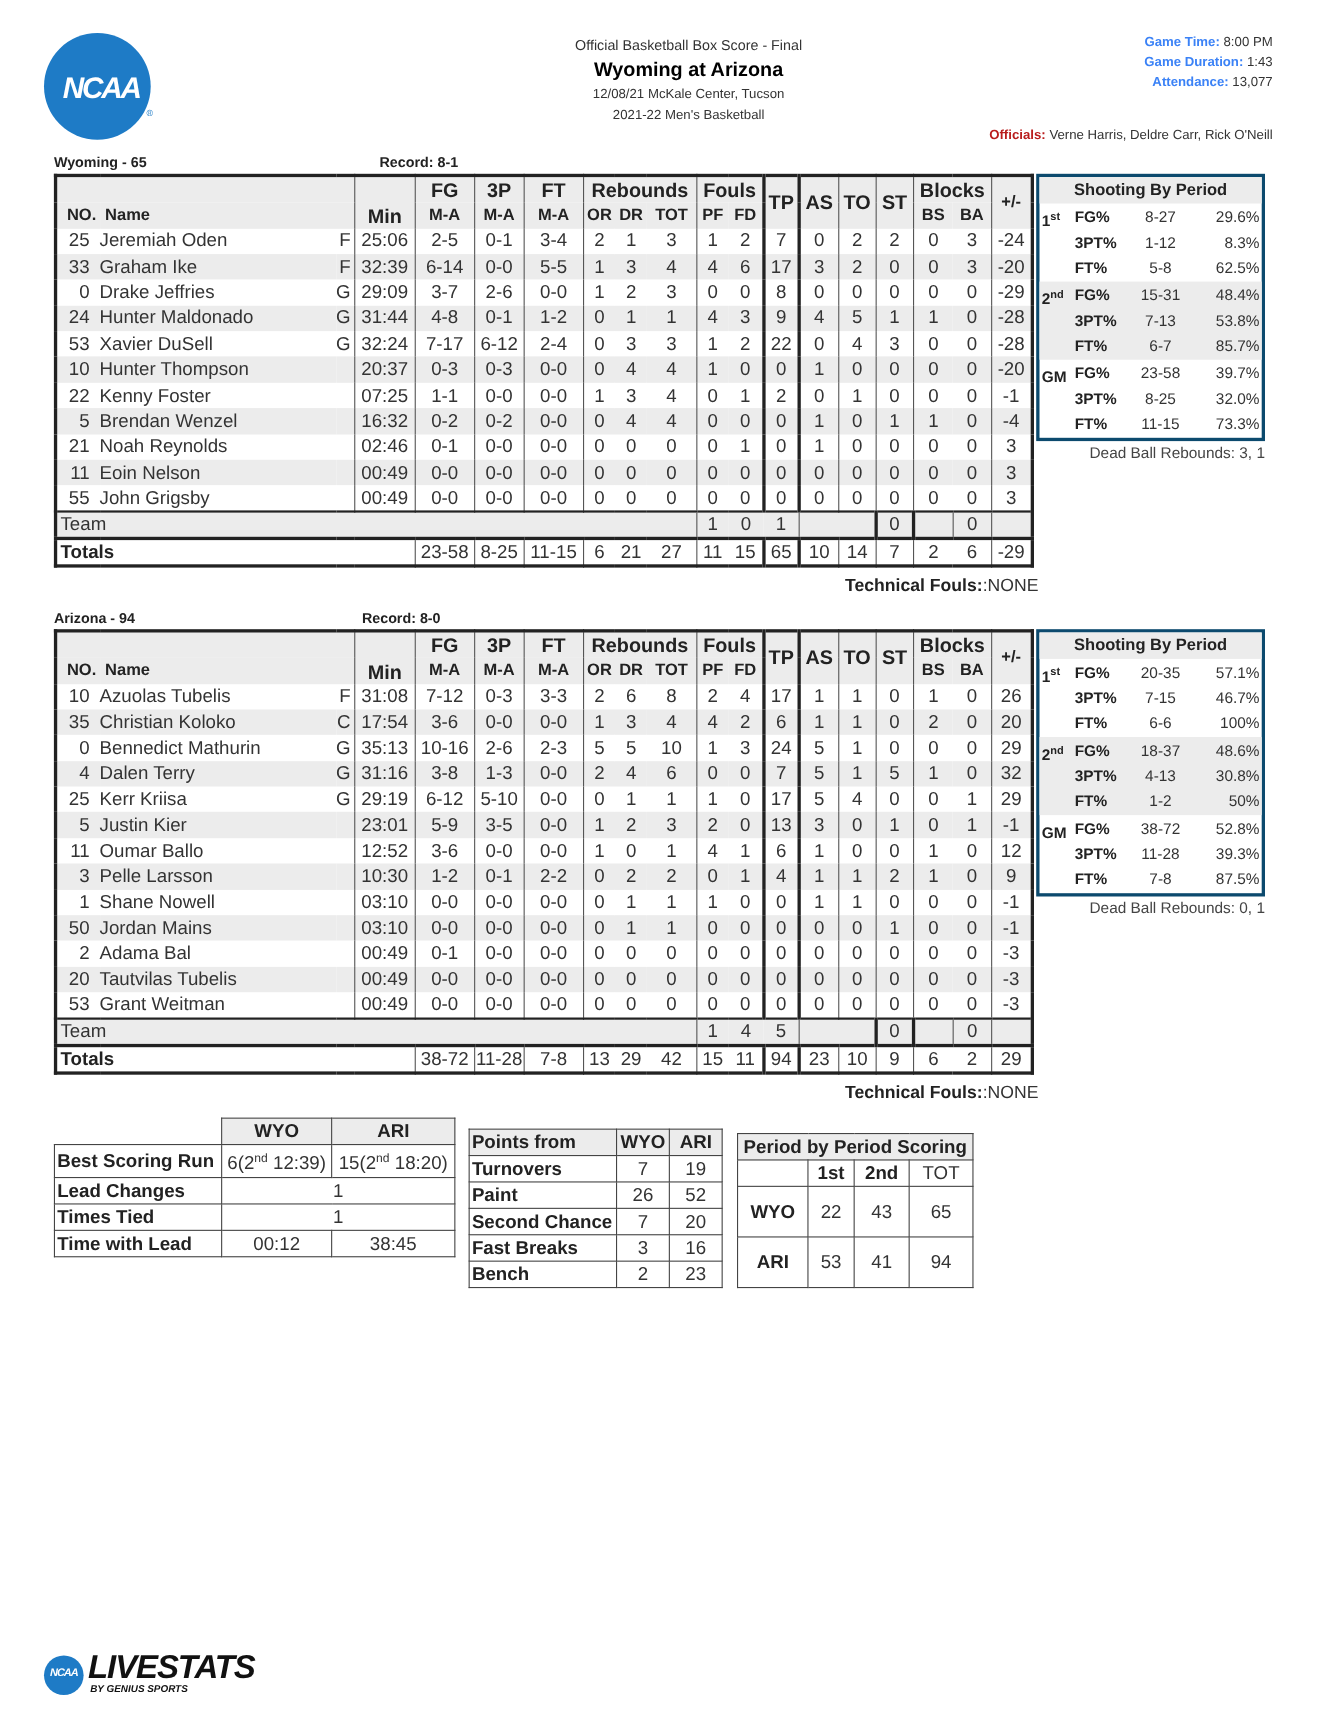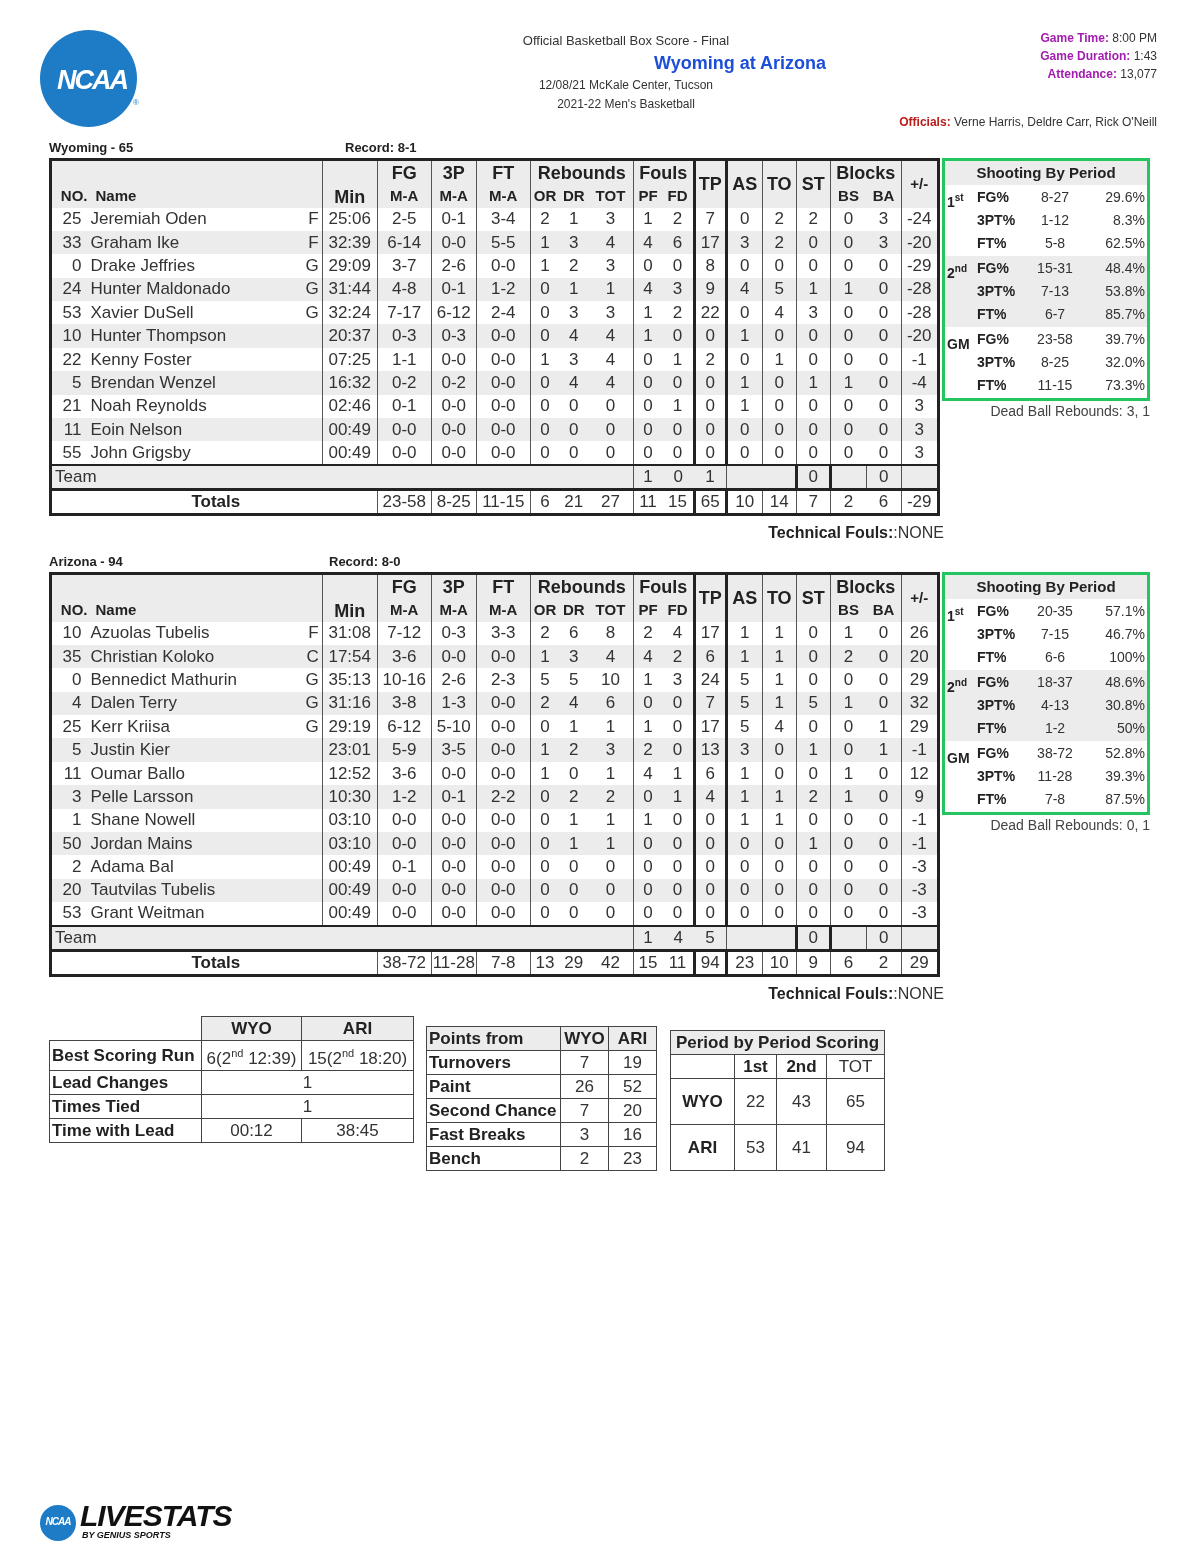--- a/index.html
+++ b/index.html
@@ -5,53 +5,53 @@
   * { box-sizing: border-box; margin: 0; padding: 0; }
   html, body { width: 1200px; height: 1554px; background: #ffffff; }
   body { position: relative; font-family: "Liberation Sans", "DejaVu Sans", sans-serif; color: #1a1a1a; overflow: hidden; }
 
   .logo-ncaa { position: absolute; left: 40px; top: 30px; width: 97px; height: 97px; border-radius: 50%; background: #1e7bc6; }
   .logo-ncaa .txt { position: absolute; left: 6px; top: 35px; width: 92px; text-align: center; color: #fff; font-weight: bold; font-style: italic; font-size: 27px; letter-spacing: -2px; font-family: "Liberation Sans", sans-serif; }
   .logo-ncaa .reg { position: absolute; right: -2px; bottom: 20px; font-size: 8px; color: #1e7bc6; }
 
   .header-center { position: absolute; left: 426px; top: 32px; width: 400px; text-align: center; }
   .header-center .sub { font-size: 13px; color: #333; line-height: 18px; }
-  .header-center .title { font-size: 18px; font-weight: bold; line-height: 26px; color: #1d4ed8; text-align: right; }
+  .header-center .title { font-size: 18px; font-weight: bold; line-height: 26px; color: #000000; }
   .header-center .small { font-size: 12px; color: #333; line-height: 19px; }
 
   .game-info { position: absolute; right: 43px; top: 29px; text-align: right; font-size: 12px; line-height: 18px; color: #333; }
-  .game-info b { color: #a21caf; }
+  .game-info b { color: #3b82f6; }
   .officials { position: absolute; right: 43px; top: 115px; font-size: 12px; color: #333; }
   .officials b { color: #b91c1c; text-align: right; }
 
   .team-label { position: absolute; font-size: 13px; font-weight: bold; color: #222; }
 
   table.box { position: absolute; left: 49px; border-collapse: collapse; border: 3px solid #222; font-size: 17px; color: #333; }
   table.box td, table.box th { padding: 0; height: 23.4px; line-height: 22px; text-align: center; white-space: nowrap; }
   table.box th { font-weight: bold; color: #222; background: #ececec; }
   table.box tr.h1 th { height: 24px; font-size: 18px; vertical-align: bottom; }
   table.box tr.h2 th { height: 24px; font-size: 15px; }
   table.box th.big { font-size: 18px; }
   table.box tr.alt td { background: #ececec; }
   table.box td.no { text-align: right; padding-right: 9px; }
   table.box td.name { text-align: left; }
   table.box td.pos { text-align: right; padding-right: 3px; border-right: 1.5px solid #555; }
   .bl { border-left: 1.5px solid #555; }
   .blk { border-left: 3px solid #222 !important; }
   table.box tr.team td { background: #ececec; border-top: 2px solid #222; }
   table.box tr.totals td { border-top: 3px solid #222; background: #fff; border-left: 1.5px solid #555; }
-  table.box tr.totals td.tlabel { font-weight: bold; color: #222; text-align: center; padding-left: 3px; border-left: none; }
+  table.box tr.totals td.tlabel { font-weight: bold; color: #222; text-align: left; padding-left: 3px; border-left: none; }
   table.box tr.team td.tlabel { text-align: left; padding-left: 3px; }
   .hdr-left { text-align: left !important; padding-left: 5px !important; }
   .hdr-right { text-align: right !important; padding-right: 3px !important; }
 
   .tech { position: absolute; right: 256px; font-size: 16px; color: #333; }
   .tech b { color: #222; }
 
-  .sbp { position: absolute; left: 942px; width: 208px; border: 3px solid #22c55e; font-size: 14px; color: #333; }
+  .sbp { position: absolute; left: 942px; width: 208px; border: 3px solid #0c4a6e; font-size: 14px; color: #333; }
   .sbp .t { background: #ececec; text-align: center; font-weight: bold; font-size: 15px; color: #222; height: 24px; line-height: 24px; }
   .sbp .grp { padding: 1px 0; }
   .sbp .grp.alt { background: #ececec; }
   .sbp .r { display: flex; height: 23px; line-height: 23px; }
   .sbp .per { width: 32px; font-weight: bold; color: #222; font-size: 14px; padding-left: 2px; }
   .sbp .per sup { font-size: 10px; }
   .sbp .stat { width: 48px; font-weight: bold; color: #222; }
   .sbp .ma { width: 60px; text-align: center; }
   .sbp .pct { width: 62px; text-align: right; padding-right: 2px; }
   .dbr { position: absolute; left: 942px; width: 208px; text-align: right; font-size: 14px; color: #444; }

